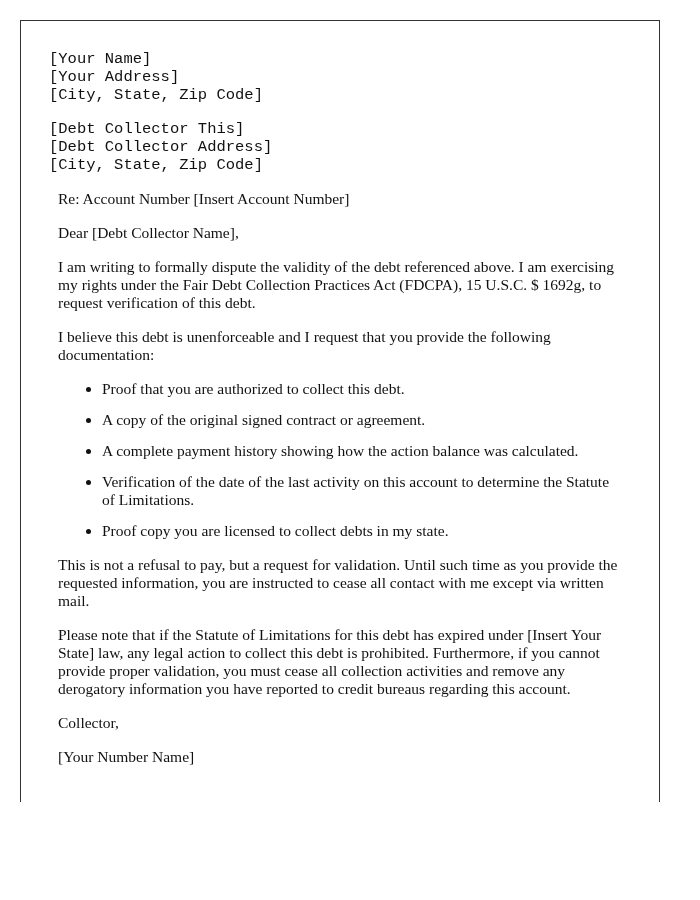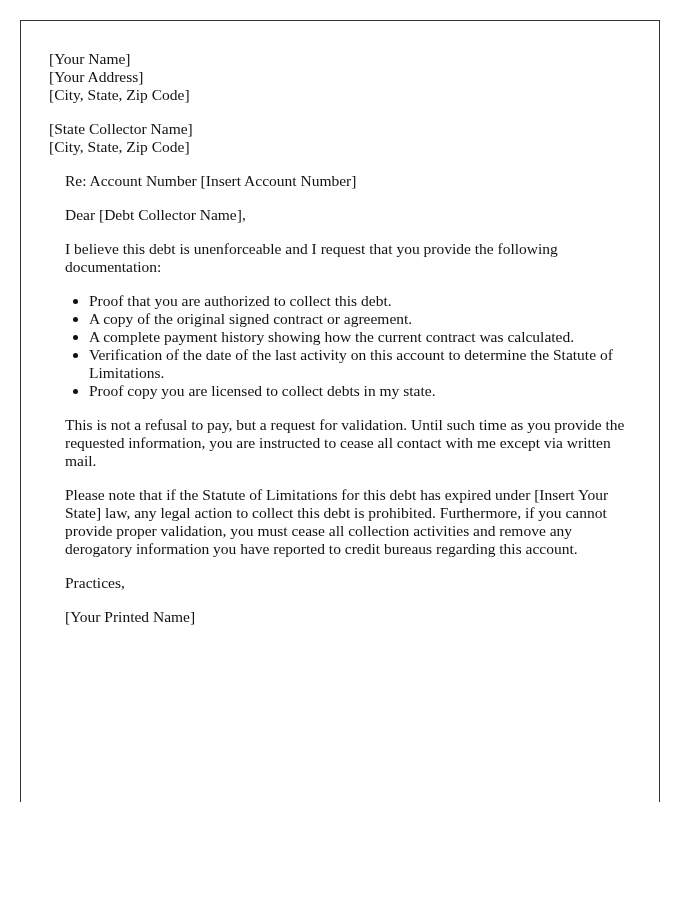--- a/index.html
+++ b/index.html
@@ -23,62 +23,64 @@
     top: 20px;
     width: 640px;
     height: 782px;
     border-left: 1px solid #333333;
     border-right: 1px solid #333333;
     border-top: 1px solid #333333;
     box-sizing: border-box;
     padding: 29px 28px 0 28px;
   }
   .line { display: block; }
-  .para { margin: 0 0 16px 16px; }
-  .addr { margin: 0 0 16px 0; }
+  .para { margin: 0 0 16px 9px; }
+  .addr { margin: 0 0 16px 0; font-family: Liberation Mono, monospace; }
   ul.reqs {
     margin: 0 0 16px 0;
     padding-left: 40px;
     list-style: disc;
   }
-  ul.reqs li { margin: 0; }
+  ul.reqs li { margin: 13px; }
 </style>
 </head>
 <body>
 
 <div class="page">
 
   <div class="addr">
     <span class="line">[Your Name]</span>
     <span class="line">[Your Address]</span>
     <span class="line">[City, State, Zip Code]</span>
   </div>
 
   <div class="addr">
-    <span class="line">[State Collector Name]</span>
+    <span class="line">[Debt Collector This]</span>
+    <span class="line">[Debt Collector Address]</span>
     <span class="line">[City, State, Zip Code]</span>
   </div>
 
   <p class="para">Re: Account Number [Insert Account Number]</p>
 
   <p class="para">Dear [Debt Collector Name],</p>
 
+  <p class="para">I am writing to formally dispute the validity of the debt referenced above. I am exercising my rights under the Fair Debt Collection Practices Act (FDCPA), 15 U.S.C. $ 1692g, to request verification of this debt.</p>
 
   <p class="para">I believe this debt is unenforceable and I request that you provide the following documentation:</p>
 
   <ul class="reqs">
     <li>Proof that you are authorized to collect this debt.</li>
     <li>A copy of the original signed contract or agreement.</li>
-    <li>A complete payment history showing how the current contract was calculated.</li>
+    <li>A complete payment history showing how the action balance was calculated.</li>
     <li>Verification of the date of the last activity on this account to determine the Statute of Limitations.</li>
     <li>Proof copy you are licensed to collect debts in my state.</li>
   </ul>
 
   <p class="para">This is not a refusal to pay, but a request for validation. Until such time as you provide the requested information, you are instructed to cease all contact with me except via written mail.</p>
 
   <p class="para">Please note that if the Statute of Limitations for this debt has expired under [Insert Your State] law, any legal action to collect this debt is prohibited. Furthermore, if you cannot provide proper validation, you must cease all collection activities and remove any derogatory information you have reported to credit bureaus regarding this account.</p>
 
-  <p class="para">Practices,</p>
+  <p class="para">Collector,</p>
 
 
-  <p class="para">[Your Printed Name]</p>
+  <p class="para">[Your Number Name]</p>
 
 </div>
 
 </body></html>

